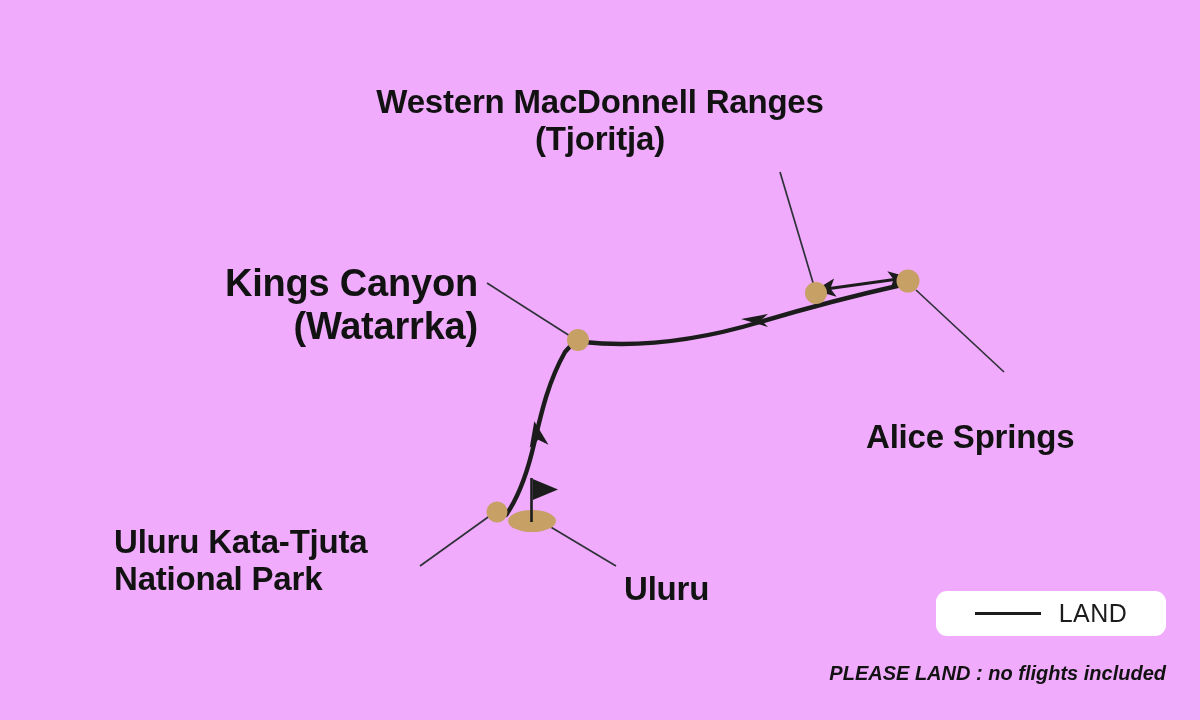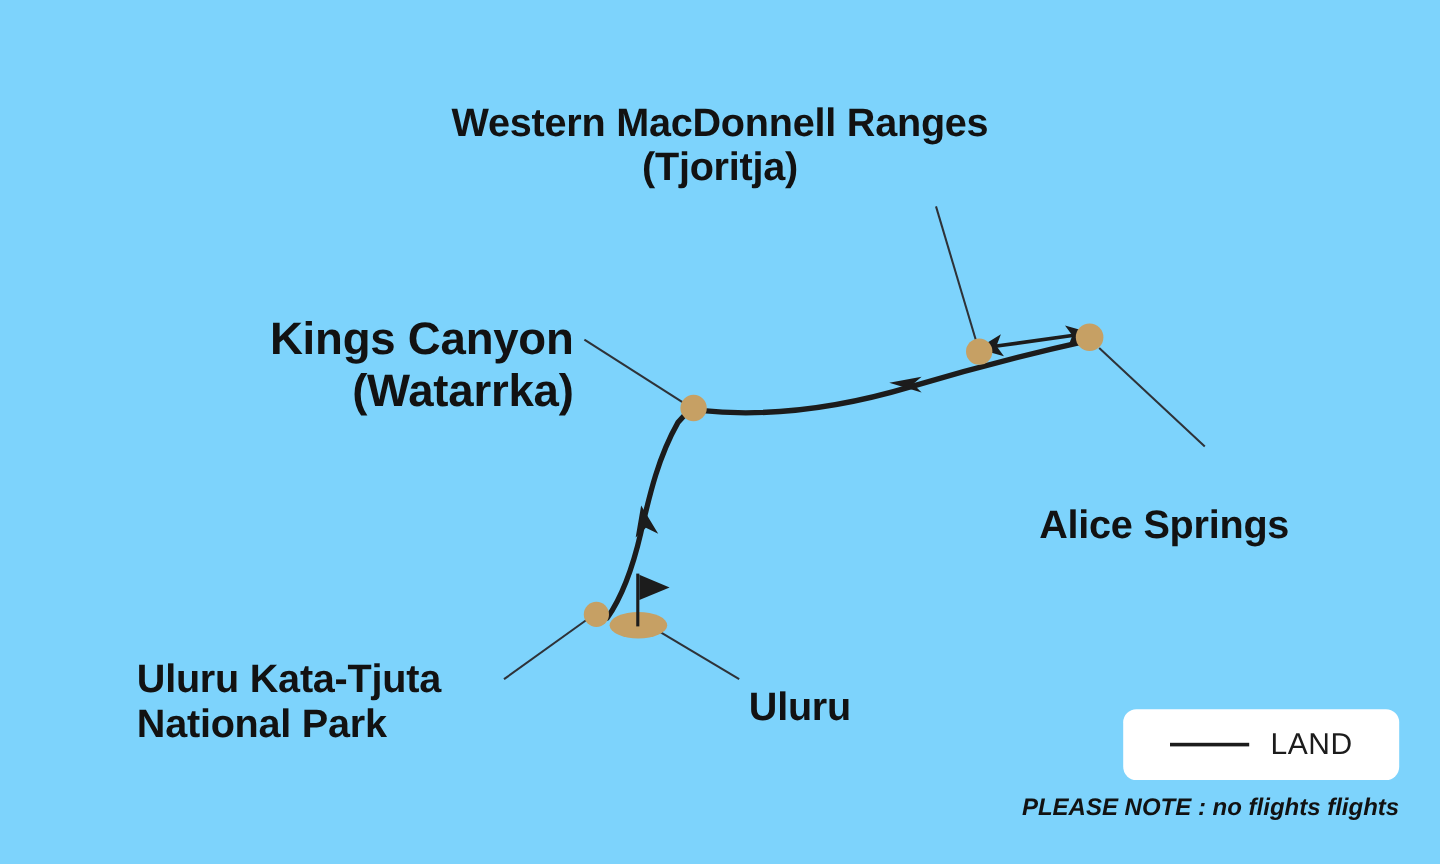--- a/index.html
+++ b/index.html
@@ -4,21 +4,21 @@
 <style>
   html, body {
     margin: 0;
     padding: 0;
     background: #ededed;
   }
   #map-root {
     position: relative;
     width: 1200px;
     height: 720px;
-    background: #7dd3fc;
+    background: #f0abfc;
     font-family: "Liberation Sans", sans-serif;
     overflow: hidden;
   }
   #map-svg {
     position: absolute;
     left: 0;
     top: 0;
     width: 1200px;
     height: 720px;
   }
@@ -46,35 +46,35 @@
     transform: translateX(-100%);
   }
   #label-alice-springs {
     left: 866px;
     top: 371px;
     font-size: 33px;
     margin-top: 48px;
   }
   #label-uluru-kata-tjuta {
     left: 114px;
-    top: 548px;
+    top: 524px;
     font-size: 33px;
   }
   #label-uluru {
     left: 624px;
     top: 555px;
     font-size: 33px;
     margin-top: 16px;
   }
   #legend-box {
     position: absolute;
     left: 936px;
     top: 591px;
     width: 230px;
-    height: 59px;
+    height: 45px;
     background: #ffffff;
     border-radius: 11px;
     display: flex;
     align-items: center;
     justify-content: center;
     gap: 18px;
   }
   #legend-line-swatch {
     width: 66px;
     height: 0;
@@ -170,15 +170,15 @@
   <div class="map-label" id="label-uluru-kata-tjuta">Uluru Kata-Tjuta
 National Park</div>
 
   <div class="map-label" id="label-uluru">Uluru</div>
 
   <div id="legend-box">
     <span id="legend-line-swatch"></span>
     <span id="legend-label">LAND</span>
   </div>
 
-  <div id="please-note">PLEASE NOTE : no flights flights</div>
+  <div id="please-note">PLEASE LAND : no flights included</div>
 
 </div>
 
 </body></html>

